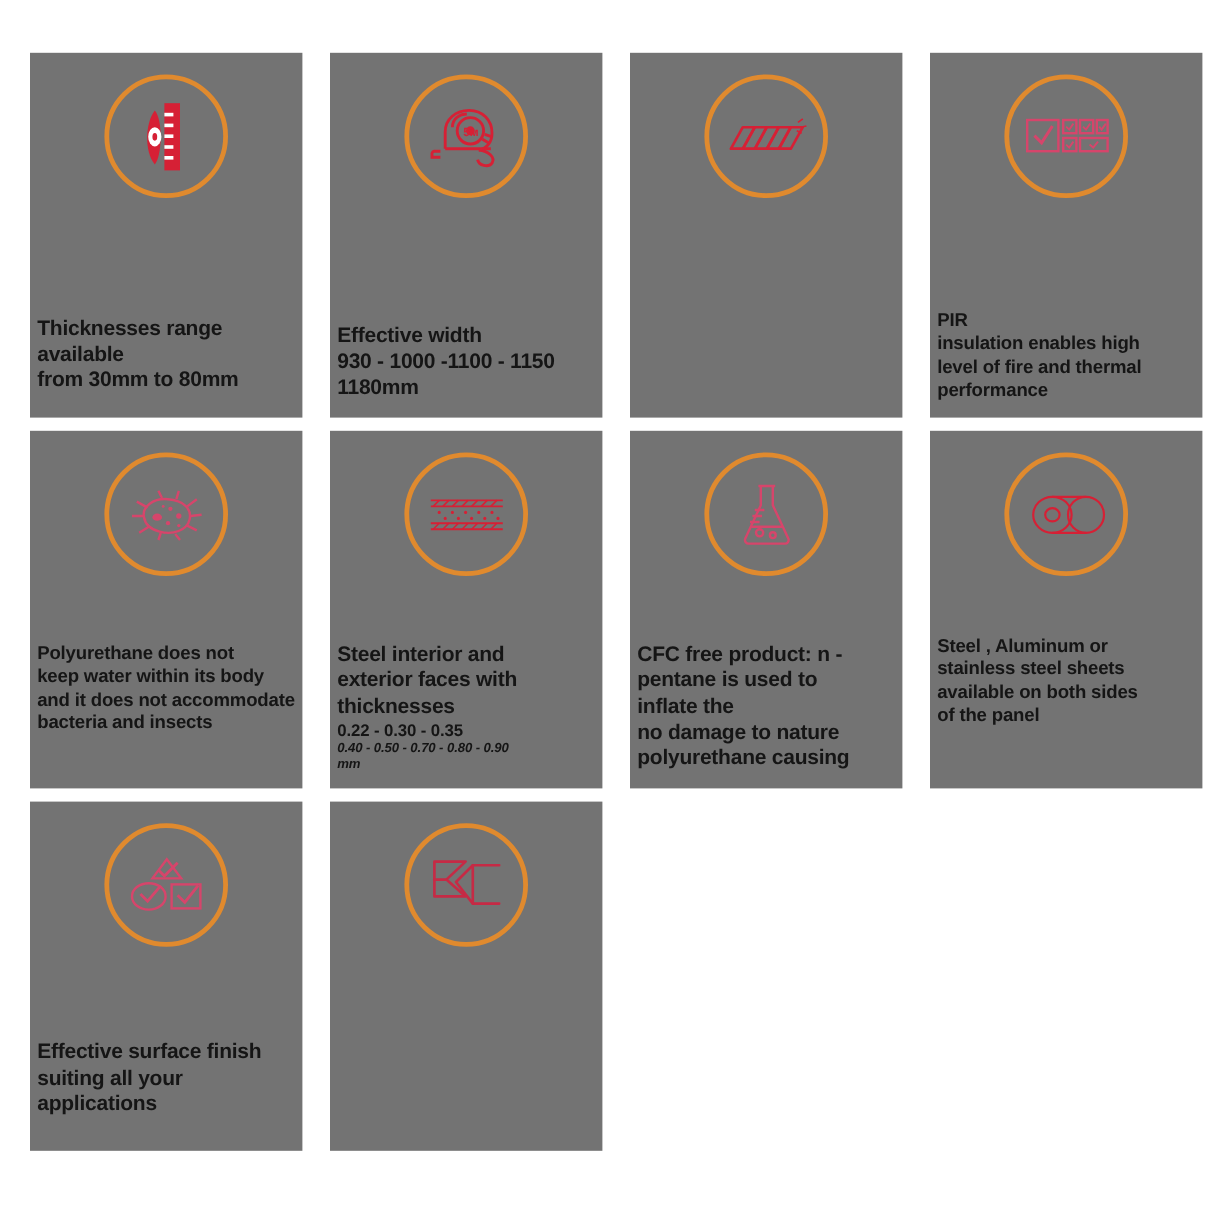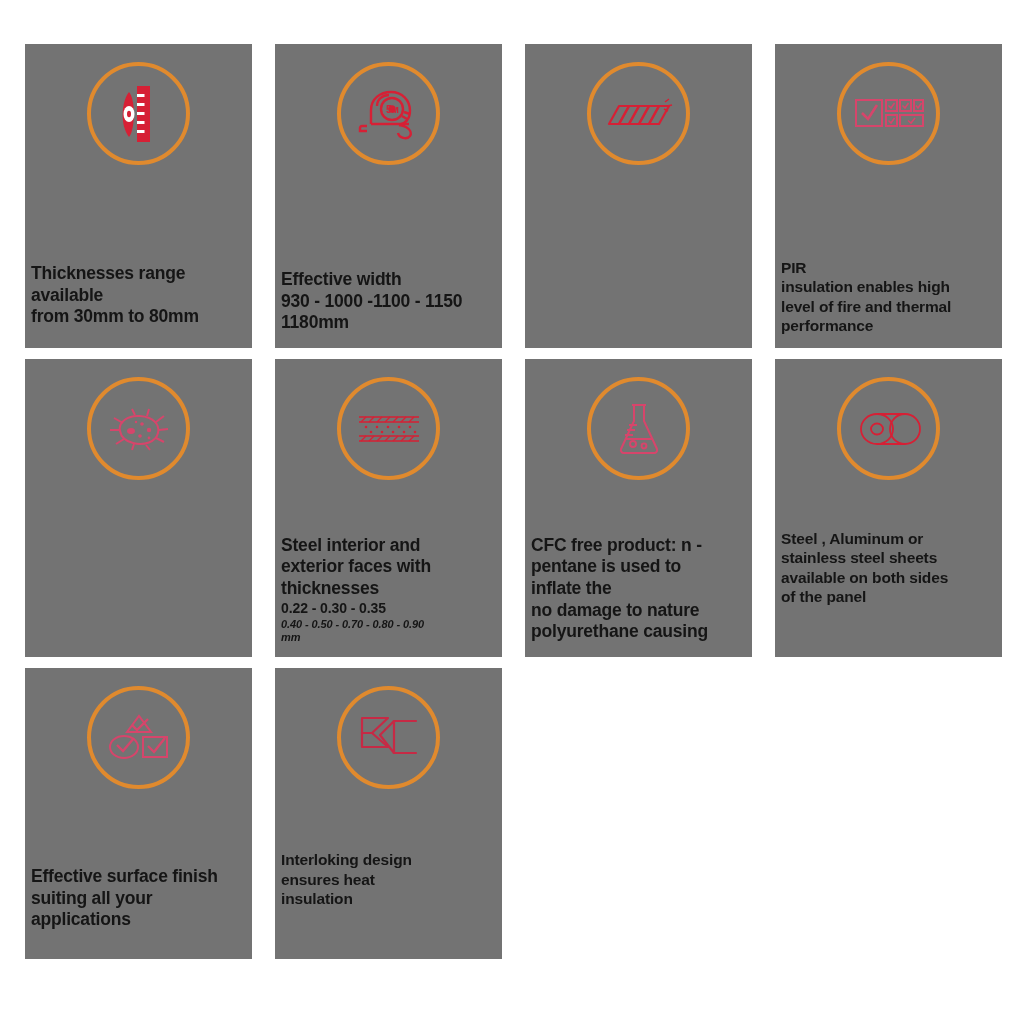--- a/index.html
+++ b/index.html
@@ -193,20 +193,26 @@
             <ellipse cx="25" cy="25" rx="4" ry="3"></ellipse>
             <circle cx="36" cy="18" r="1.8"></circle>
             <circle cx="43" cy="24" r="2.2"></circle>
             <circle cx="34" cy="30" r="1.8"></circle>
             <circle cx="43" cy="32" r="1.4"></circle>
             <circle cx="30" cy="16" r="1.2"></circle>
           </g>
         </svg>
       </span>
     </div>
+    <div class="card-text pad-e">
+      <span class="t-md sub-line">Polyurethane does not</span>
+      <span class="t-md sub-line">keep water within its body</span>
+      <span class="t-md sub-line">and it does not accommodate</span>
+      <span class="t-md sub-line">bacteria and insects</span>
+    </div>
   </div>
 
   <div class="feature-card">
     <div class="icon-ring">
       <span>
         <svg width="64" height="36" viewBox="0 0 64 36">
           <g stroke="#d62035" stroke-width="1.6">
             <path d="M2 6 H62 M2 11 H62"></path>
             <path d="M2 25 H62 M2 30 H62"></path>
             <g stroke-width="1.3">
@@ -311,23 +317,18 @@
         <svg width="62" height="50" viewBox="0 0 62 50">
           <g fill="none" stroke="#c62a45" stroke-width="2.2" stroke-linejoin="round" stroke-linecap="round">
             <path d="M4 5 H30 L14 20 L30 34 L4 34 V5"></path>
             <path d="M4 20 H14"></path>
             <path d="M58 8 H36 L22 22 L36 40 H58"></path>
             <path d="M36 8 V40"></path>
           </g>
         </svg>
       </span>
     </div>
-    <div class="card-text pad-g">
-      <span class="t-md sub-line">Interloking design</span>
-      <span class="t-md sub-line">ensures heat</span>
-      <span class="t-md sub-line">insulation</span>
-    </div>
   </div>
 
   <div class="empty-cell"></div>
   <div class="empty-cell"></div>
 
 </div>
 
 </body></html>

